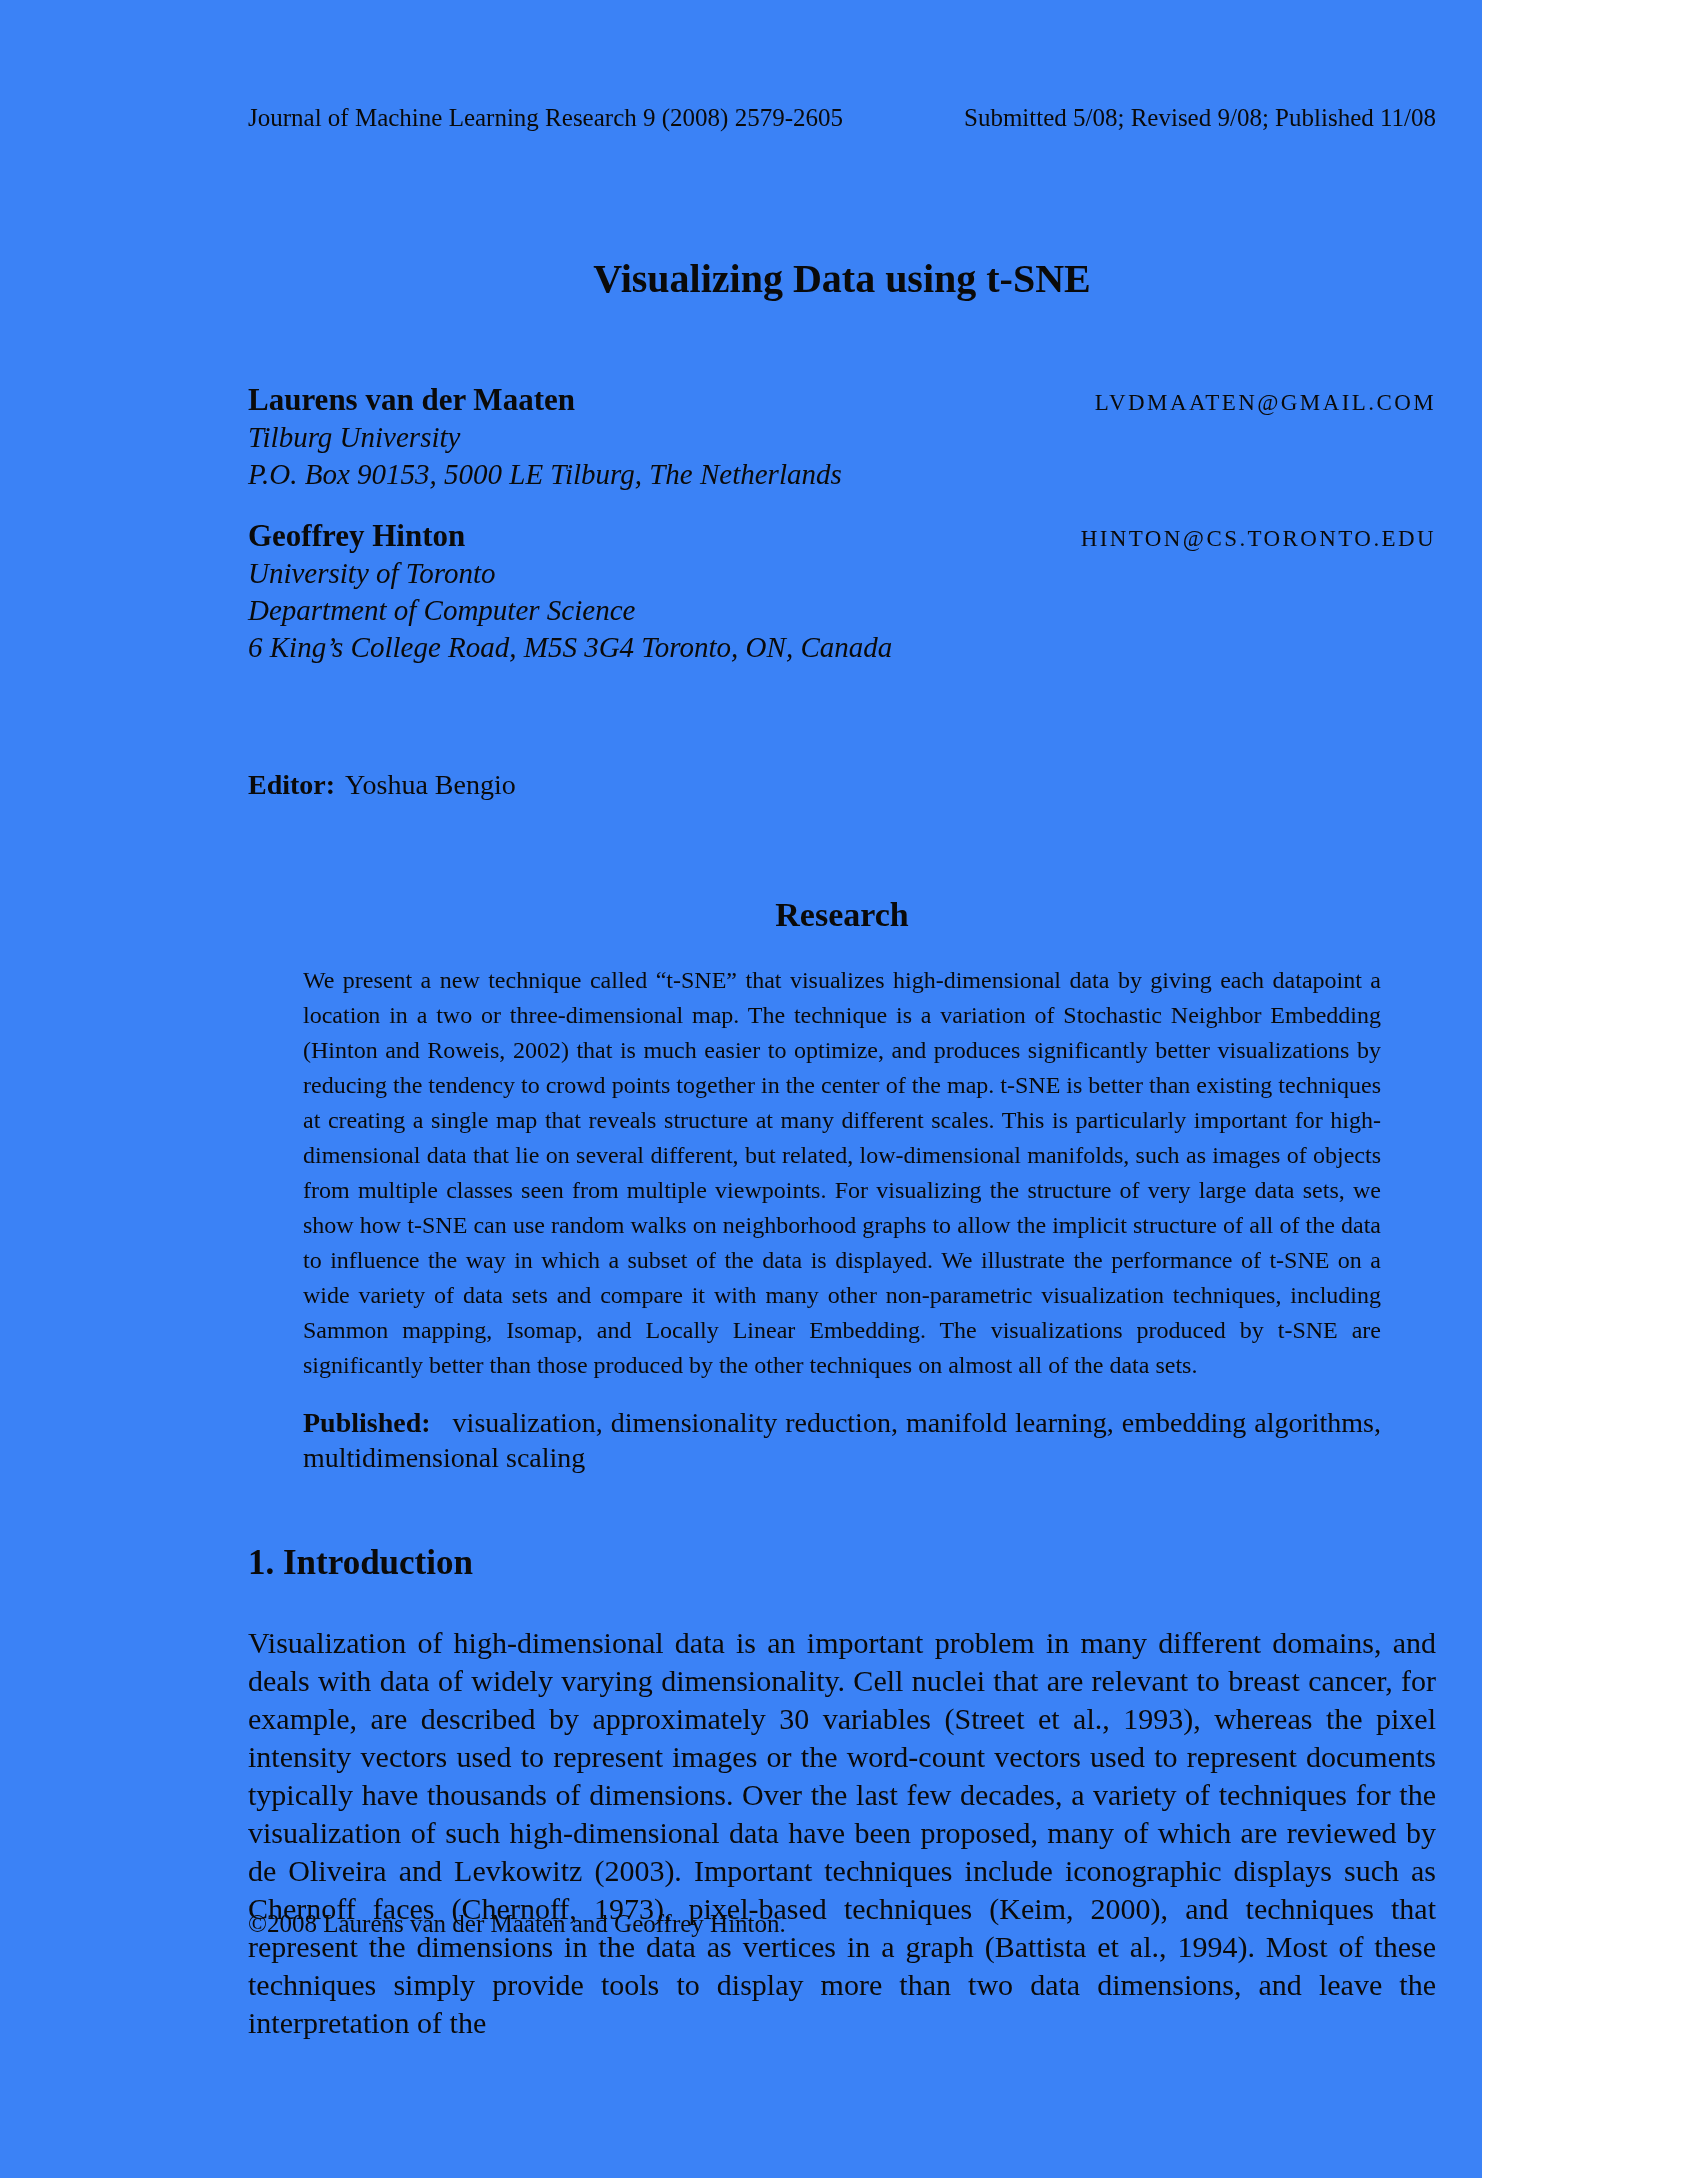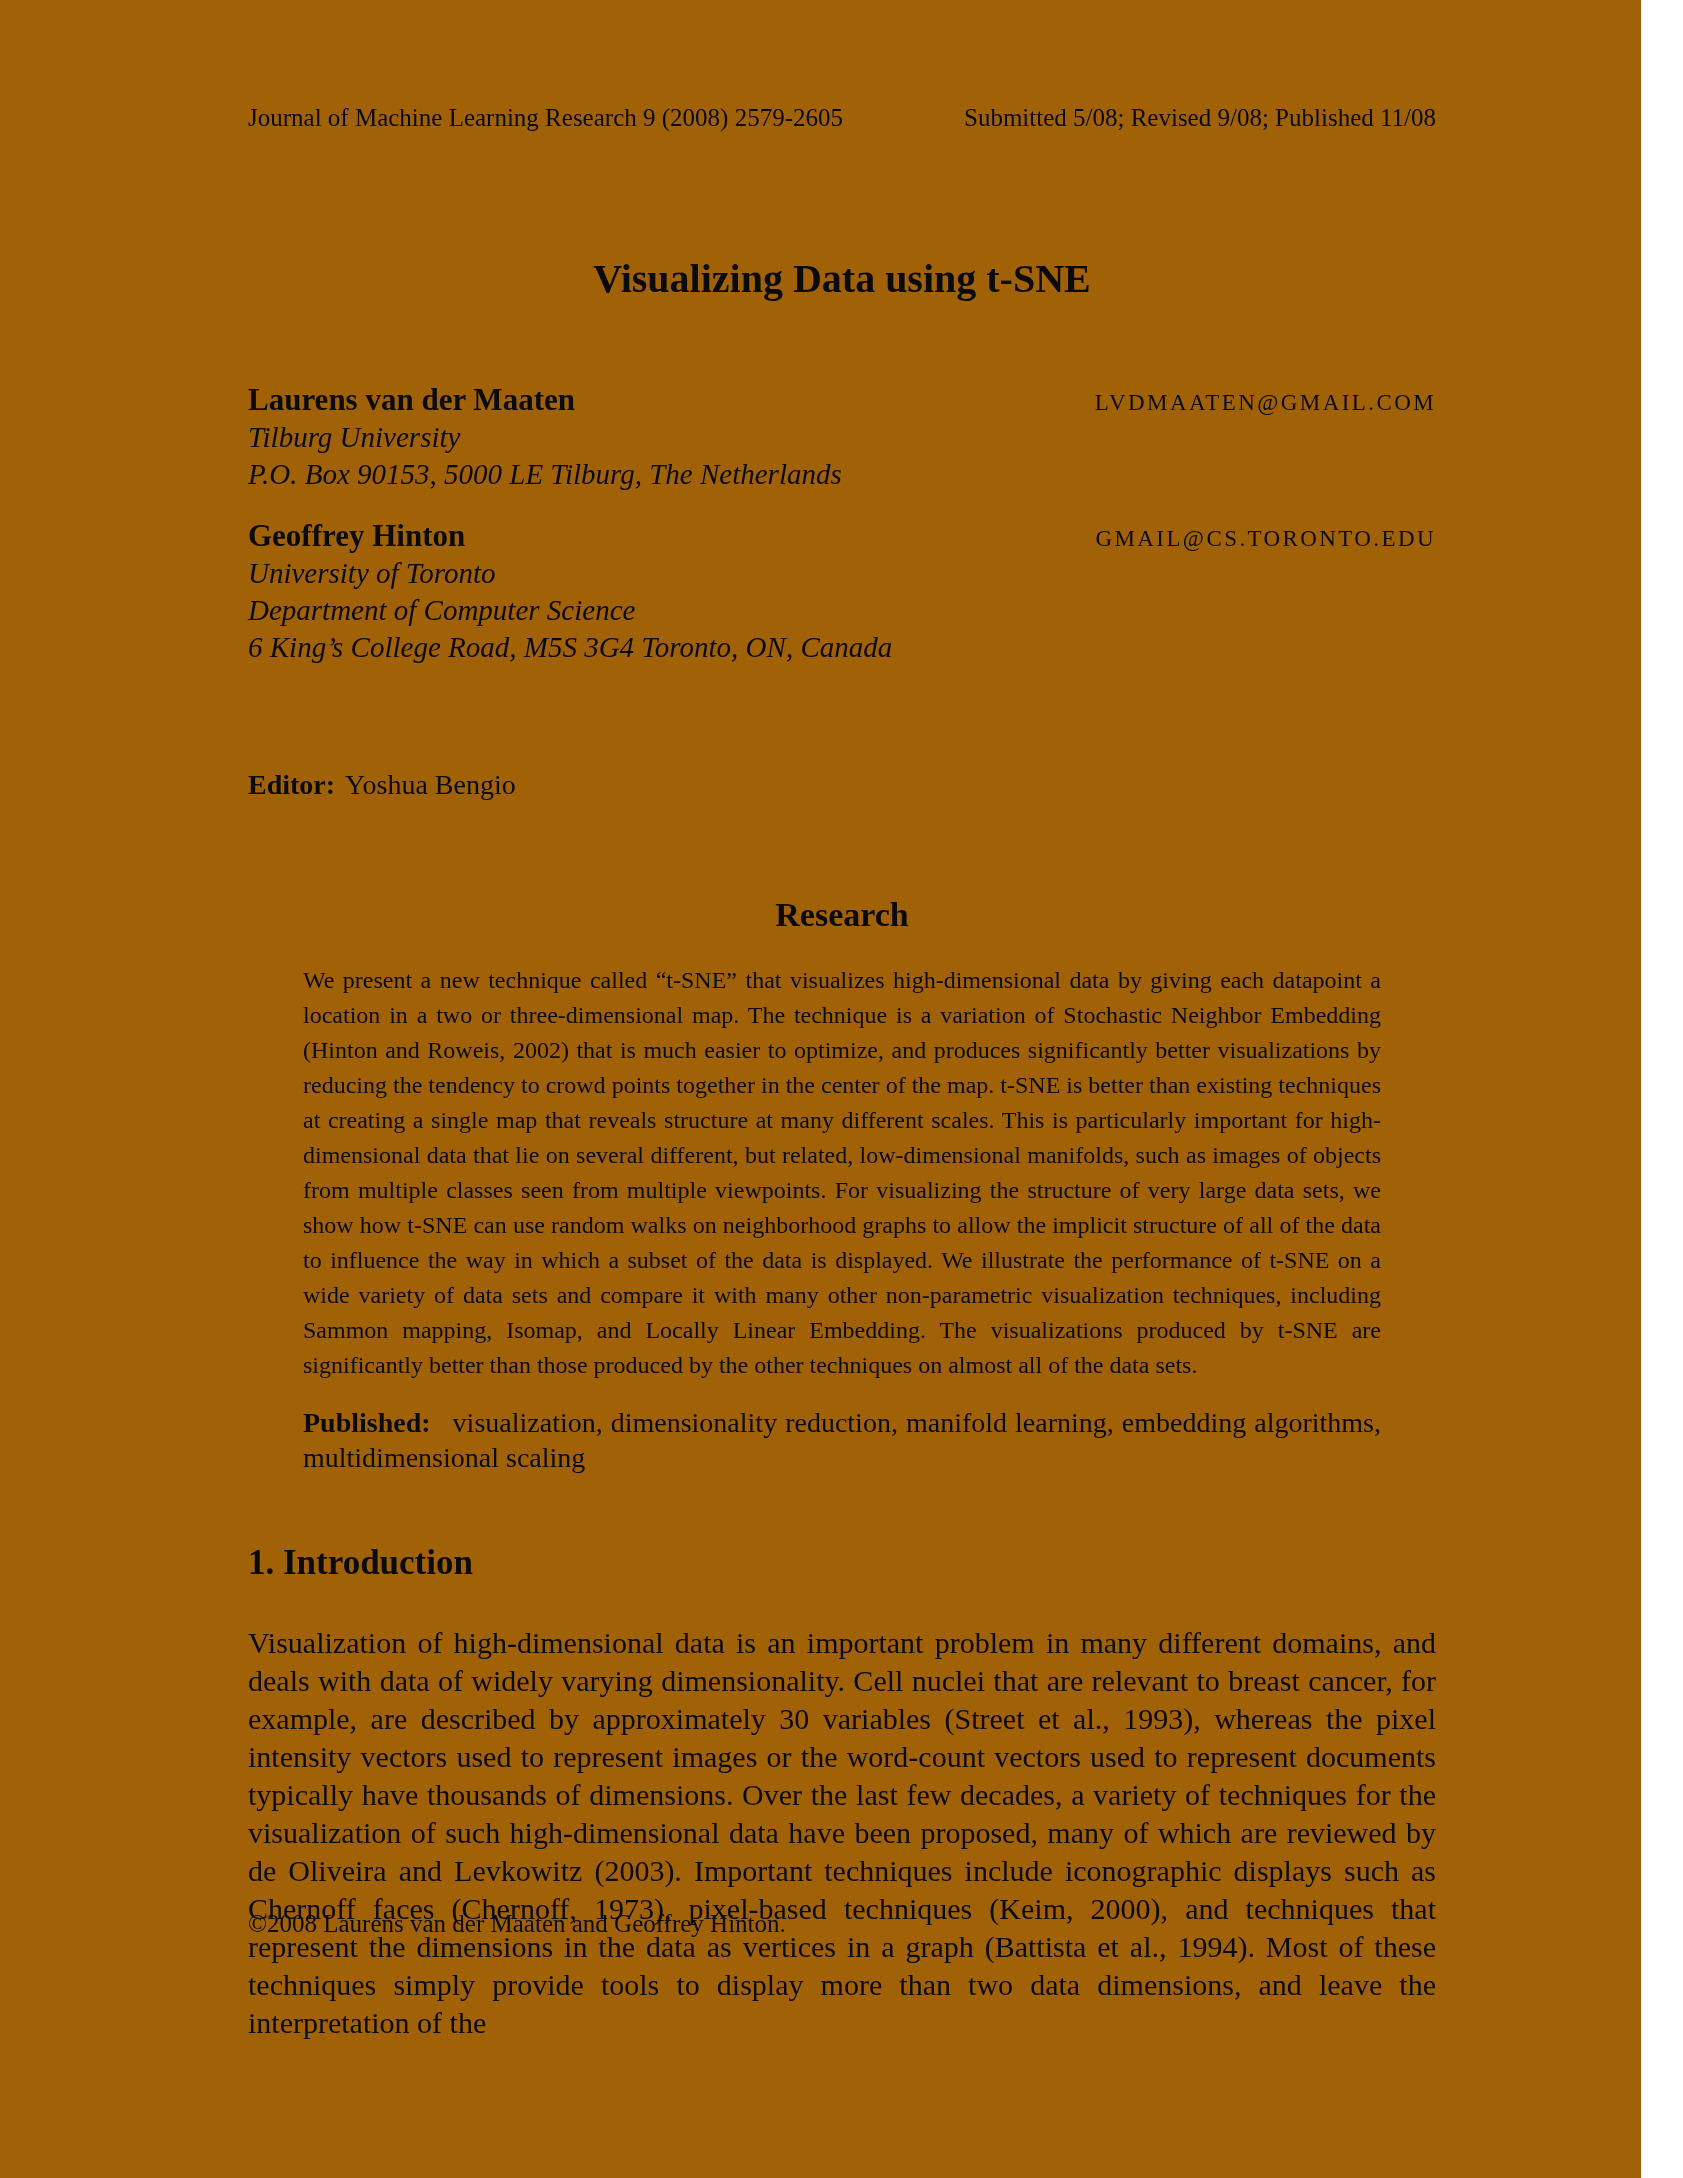--- a/index.html
+++ b/index.html
@@ -2,23 +2,23 @@
 <html lang="en"><head>
 <meta charset="utf-8">
 <style>
   html, body {
     margin: 0;
     padding: 0;
     background: #ffffff;
   }
   .page {
     position: relative;
-    width: 1641px;
+    width: 1482px;
     height: 2178px;
-    background: #a16207;
+    background: #3b82f6;
     color: #0a0a0a;
     font-family: "Liberation Serif", "DejaVu Serif", serif;
     box-sizing: border-box;
     overflow: hidden;
   }
   .content {
     position: absolute;
     left: 248px;
     width: 1188px;
     top: 0;
@@ -128,21 +128,21 @@
           <span class="author-name">Laurens van der Maaten</span>
           <span class="author-email">LVDMAATEN@GMAIL.COM</span>
         </div>
         <div class="affil">Tilburg University</div>
         <div class="affil">P.O. Box 90153, 5000 LE Tilburg, The Netherlands</div>
       </div>
 
       <div class="author-block">
         <div class="author-line">
           <span class="author-name">Geoffrey Hinton</span>
-          <span class="author-email">GMAIL@CS.TORONTO.EDU</span>
+          <span class="author-email">HINTON@CS.TORONTO.EDU</span>
         </div>
         <div class="affil">University of Toronto</div>
         <div class="affil">Department of Computer Science</div>
         <div class="affil">6 King’s College Road, M5S 3G4 Toronto, ON, Canada</div>
       </div>
 
     </div>
 
     <div class="editor-line">
       <span class="editor-label">Editor:</span><span>Yoshua Bengio</span>

